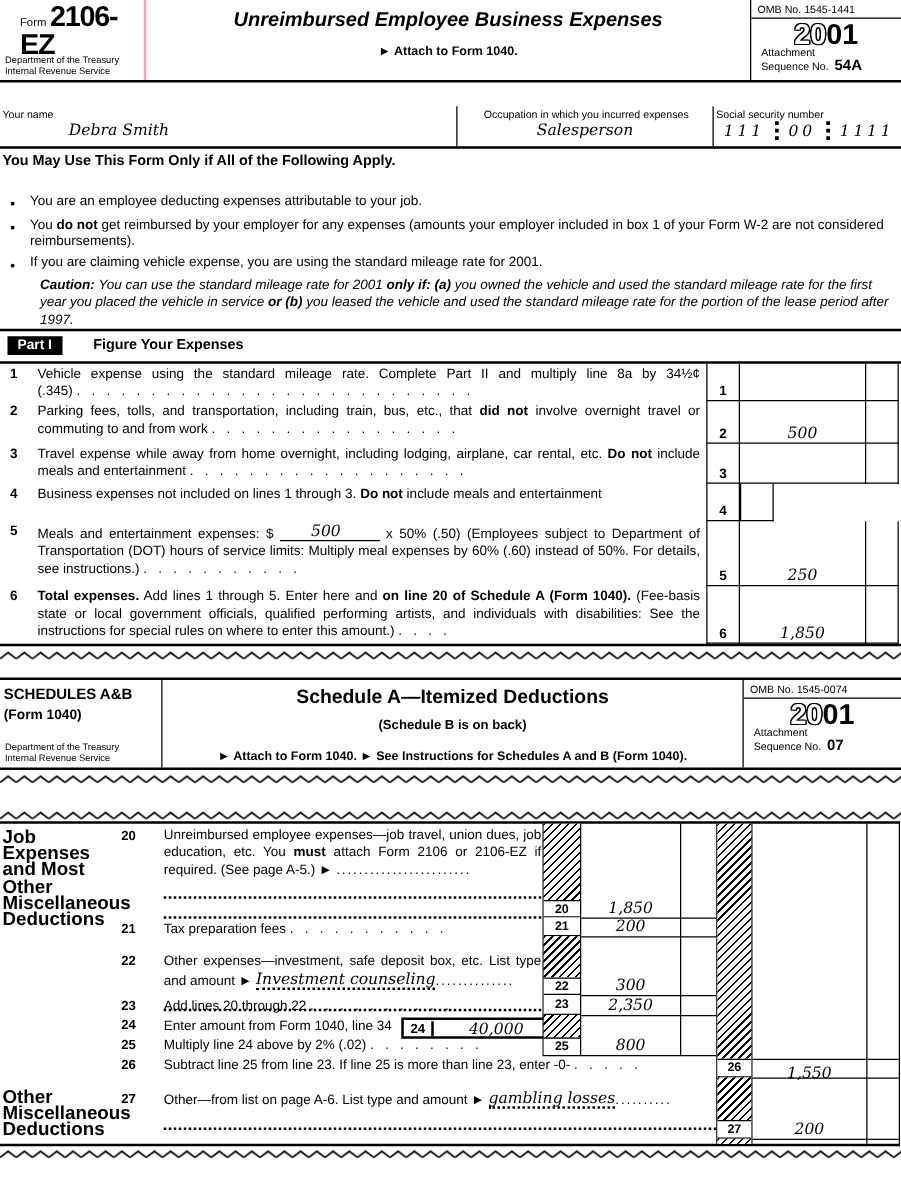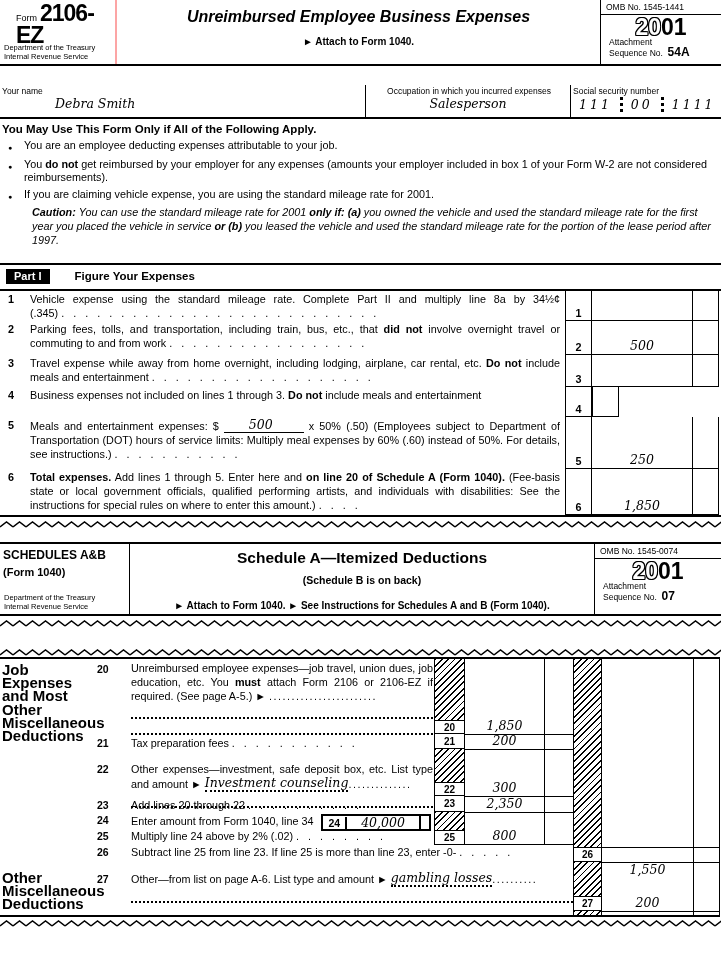--- a/index.html
+++ b/index.html
@@ -31,21 +31,21 @@
   .nr-label{font-size:8.5px;padding:1px 0 0 2px}
   .nr-name{flex:0 0 365px;box-sizing:border-box;}
   .nr-name .hw{padding-left:55px}
   .nr-occ{flex:0 0 205px;box-sizing:border-box;border-left:1px solid #000;text-align:center;}
   .nr-ssn{flex:1;box-sizing:border-box;border-left:1px solid #000;}
   .ssnv{display:flex;justify-content:center;margin-top:1px}
   .ssnv span{padding:0 8px;letter-spacing:3px}
   .ssnv span + span{border-left:3px dotted #000}
   
   .elig{height:146px;box-sizing:border-box;border-bottom:2px solid #000;padding:4px 4px 0 2px;}
-  .elig-h{font-size:11.5px;font-weight:bold;margin-bottom:4px}
+  .elig-h{font-size:11.5px;font-weight:bold;margin-bottom:20px}
   .bul{display:flex;margin-bottom:3px;line-height:13.5px}
   .bul .bt{width:16px;padding-left:6px;font-size:7px;padding-top:2px}
   .bul .bx{flex:1}
   .caution{margin:3px 0 0 30px;line-height:13.8px;}
   
   .p1bar{height:26px;box-sizing:border-box;border-bottom:2px solid #000;padding-top:4px;}
   .p1chip{display:inline-block;background:#000;color:#fff;font-weight:bold;font-size:11px;padding:1px 8px 2px;margin-left:6px;}
   .p1title{font-weight:bold;font-size:11.5px;margin-left:22px;}
   
   .p1-table{box-sizing:border-box;border-bottom:2px solid #000;}
@@ -83,21 +83,21 @@
   .hline{height:0;border-top:1px solid #000;}
   .val{display:flex;align-items:flex-end;justify-content:center;}
   .side-label{font-weight:bold;font-size:15px;line-height:13.2px;}
   .side-note{font-size:10px;line-height:12px;}
   .sa-no{font-weight:bold;font-size:10.5px;}
   .sa-text{line-height:13.8px;text-align:justify;}
   .dotline{height:13px;border-bottom:2px dotted #000;margin-top:1px;}
   .flexline{display:flex;align-items:baseline;}
   .box24{display:inline-flex;box-sizing:border-box;border:2px solid #000;height:17px;align-items:center;margin-left:8px;position:relative;top:2px;}
   .box24 .bno{font-weight:bold;padding:0 5px;border-right:2px solid #000;font-size:10.5px;}
-  .box24 .bval{padding:0 14px;border-right:2px solid #000;}
+  .box24 .bval{padding:0 28px;border-right:2px solid #000;}
   .box24 .btail{width:8px;height:100%;}
 </style>
 </head>
 <body>
 
 <svg width="0" height="0" style="position:absolute">
   <defs>
     <pattern id="zz" width="13" height="9" patternUnits="userSpaceOnUse">
       <path d="M0 7 L6.5 2 L13 7" fill="none" stroke="#000" stroke-width="1.4"></path>
     </pattern>
@@ -351,21 +351,21 @@
       </div>
     <div class="abs val" style="left:465px;top:122px;width:79px;height:14px">
         <span class="hw">300</span>
       </div>
     <div class="abs val" style="left:465px;top:138px;width:79px;height:14px">
         <span class="hw">2,350</span>
       </div>
     <div class="abs val" style="left:465px;top:170px;width:79px;height:14px">
         <span class="hw">800</span>
       </div>
-    <div class="abs val" style="left:602px;top:204px;width:91px;height:14px">
+    <div class="abs val" style="left:602px;top:192px;width:91px;height:14px">
         <span class="hw">1,550</span>
       </div>
     <div class="abs val" style="left:602px;top:237px;width:91px;height:14px">
         <span class="hw">200</span>
       </div>
   </div>
 
   <svg class="zig" style="margin-top:2px" width="721" height="9">
       <rect width="721" height="9" fill="url(#zz)"></rect>
     </svg>

